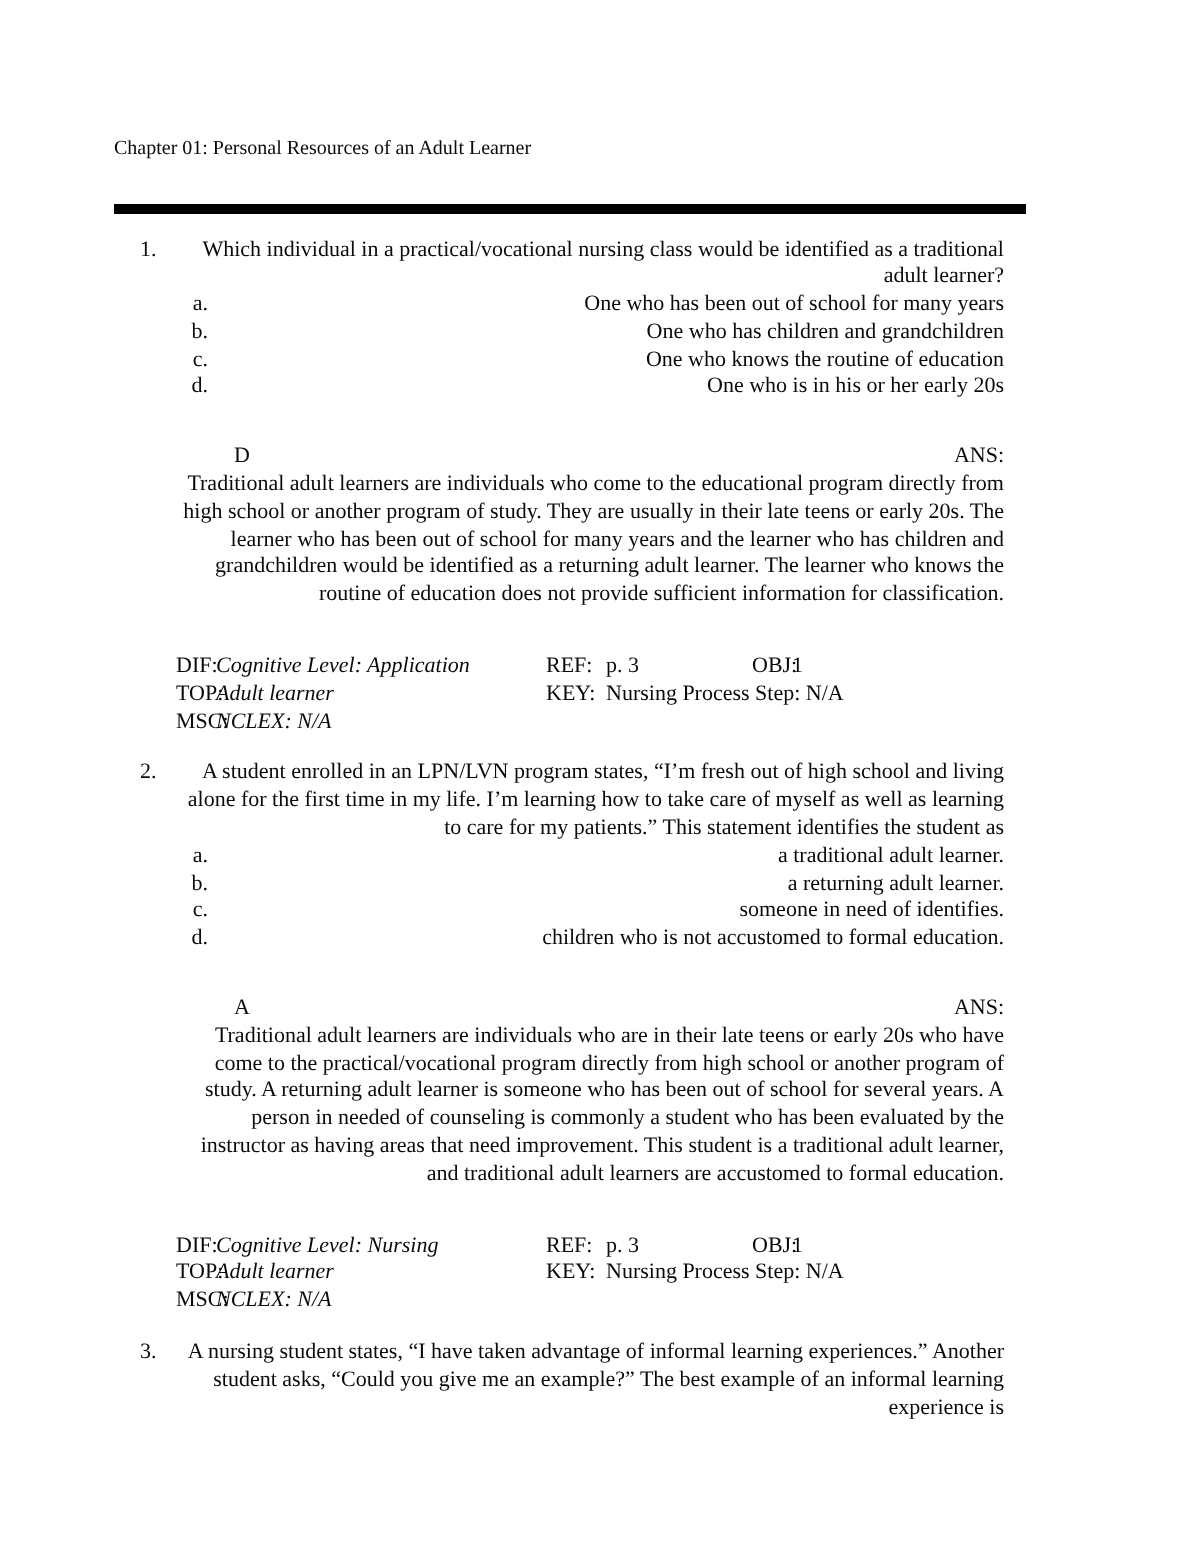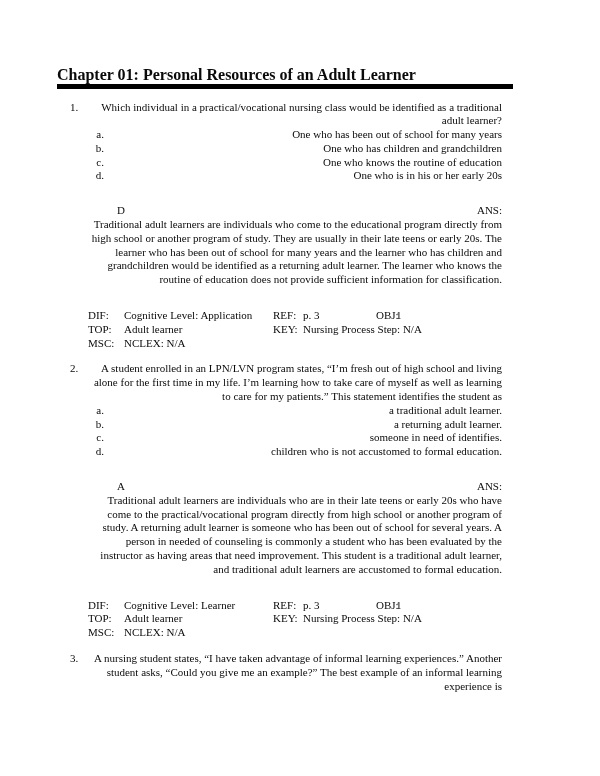--- a/index.html
+++ b/index.html
@@ -10,43 +10,43 @@
     height: 776px;
     background: #ffffff;
     overflow: hidden;
     font-family: "Liberation Serif", "DejaVu Serif", serif;
     font-size: 11px;
     line-height: 13.8px;
     color: #0a0a0a;
   }
   .doc { position: absolute; left: 57px; top: 68px; width: 456px; }
   .doc-header {
-    font-weight: bold;
-    font-size: 16px;
+    font-weight: normal;
+    font-size: 10px;
     line-height: 14.5px;
-    padding-bottom: 1px;
+    padding-bottom: 19px;
     border-bottom: 5px solid #000000;
   }
   .section-title {
     margin-top: 21px;
     font-weight: bold;
     font-size: 11.5px;
   }
   .question { display: flex; margin-top: 12px; }
   .qnum { flex: 0 0 30px; padding-left: 13px; }
   .qbody { flex: 0 0 415px; max-width: 415px; padding-left: 1px; text-align: right; }
   .opt { display: flex; }
   .optletter { flex: 0 0 16px; }
   .opttext { flex: 1; font-family: Liberation Serif, serif; }
   .ansline { position: relative; margin-top: 21px; }
   .ansval { position: absolute; left: 29px; top: 0; }
   .meta { margin-top: 22px; }
   .meta-row { position: relative; height: 13.8px; }
   .meta-row span { position: absolute; top: 0; white-space: nowrap; }
-  .ml0 { left: 0; }   .mv0 { left: 36px; }
+  .ml0 { left: 0; }   .mv0 { left: 20px; font-style: italic; }
   .ml1 { left: 185px; } .mv1 { left: 215px; }
   .ml2 { left: 288px; } .mv2 { left: 308px; }
 </style>
 </head>
 <body>
 
 <div class="page">
   <div class="doc">
 
     <div class="doc-header">
@@ -123,21 +123,21 @@
           <span class="opttext">children who is not accustomed to formal education.</span>
         </div>
         <div class="ansline">
           <span>ANS:</span>
           <span class="ansval">A</span>
         </div>
         <div class="rationale">Traditional adult learners are individuals who are in their late teens or early 20s who have come to the practical/vocational program directly from high school or another program of study. A returning adult learner is someone who has been out of school for several years. A person in needed of counseling is commonly a student who has been evaluated by the instructor as having areas that need improvement. This student is a traditional adult learner, and traditional adult learners are accustomed to formal education.</div>
         <div class="meta">
           <div class="meta-row">
             <span class="ml0">DIF:</span>
-            <span class="mv0">Cognitive Level: Learner</span>
+            <span class="mv0">Cognitive Level: Nursing</span>
             <span class="ml1">REF:</span>
             <span class="mv1">p. 3</span>
             <span class="ml2">OBJ:</span>
             <span class="mv2">1</span>
           </div>
           <div class="meta-row">
             <span class="ml0">TOP:</span>
             <span class="mv0">Adult learner</span>
             <span class="ml1">KEY:</span>
             <span class="mv1">Nursing Process Step: N/A</span>

